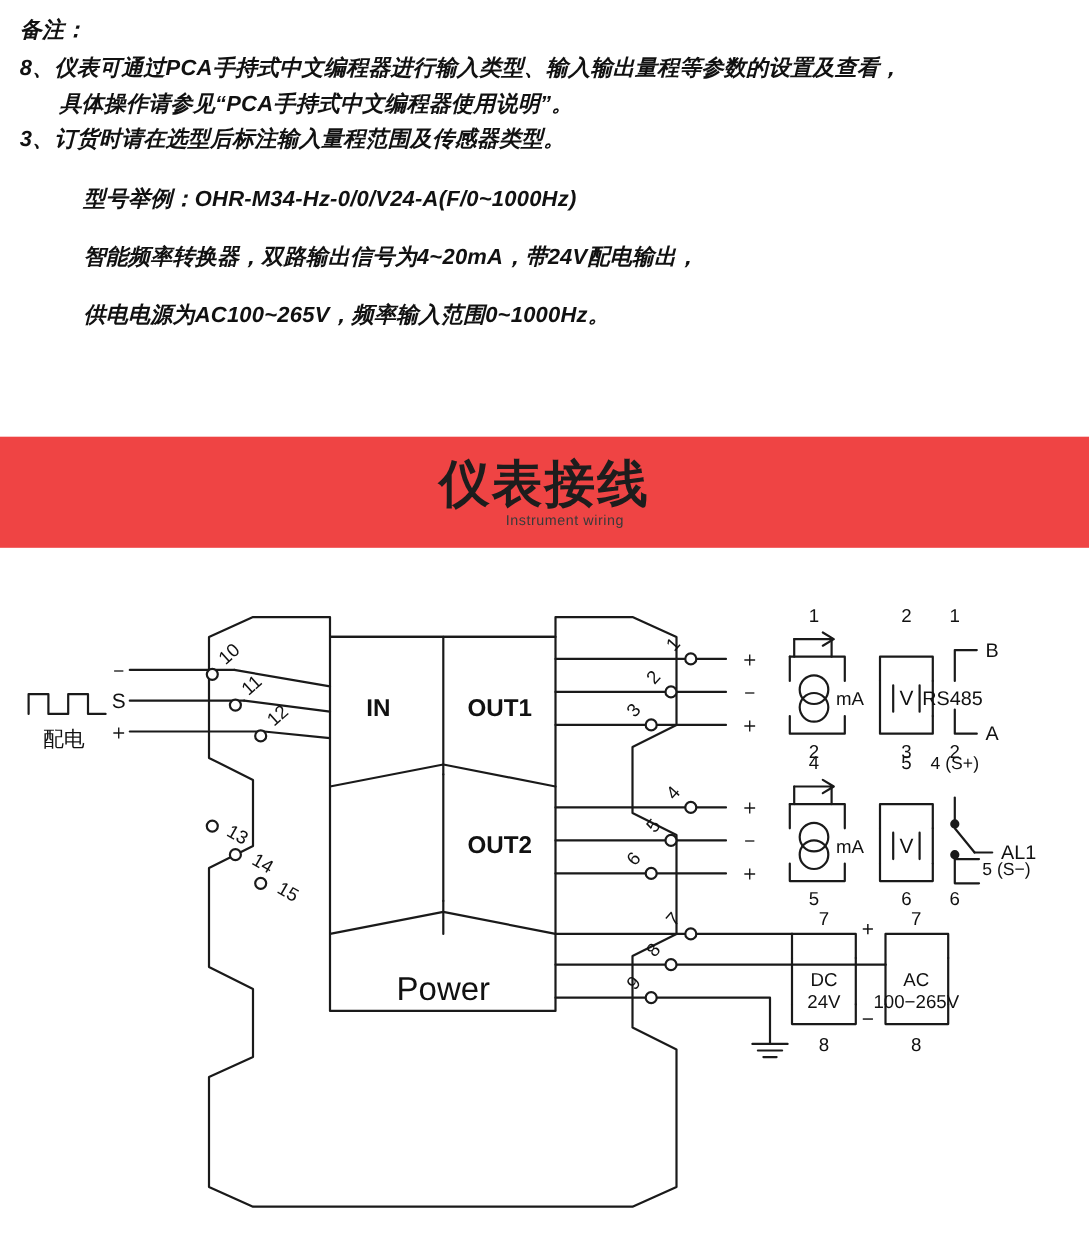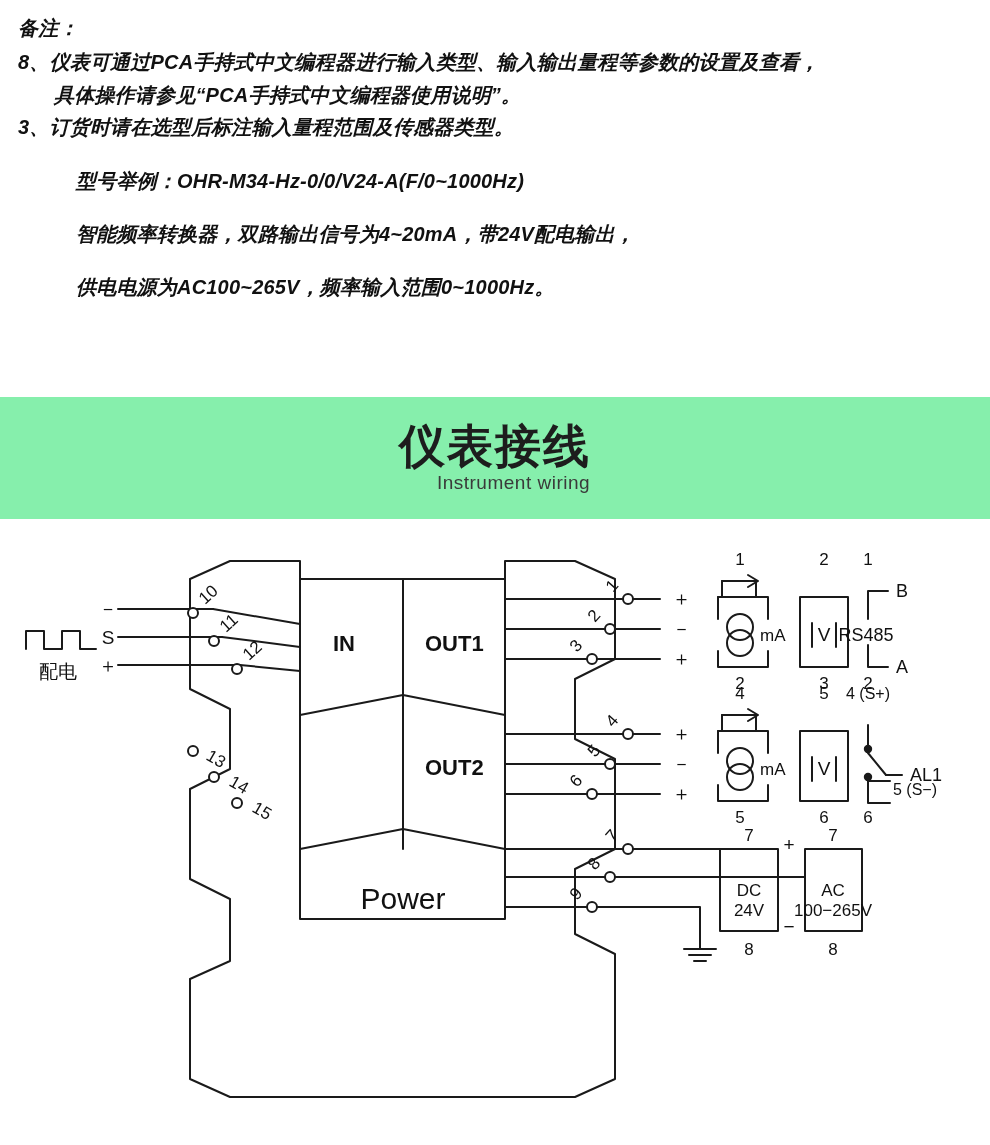--- a/index.html
+++ b/index.html
@@ -22,31 +22,31 @@
     white-space:nowrap;
     font-style:italic;
   }
   .notes .indent1{padding-left:36px;}
   .notes .indent2{padding-left:58px;margin-top:21px;}
   .notes .title{margin-bottom:2px;}
 
   
   .banner{
     position:absolute;
-    left:0;top:397px;width:990px;height:122px;
-    background:#86efac;
+    left:0;top:397px;width:990px;height:101px;
+    background:#ef4444;
     display:flex;flex-direction:column;
     align-items:center;justify-content:center;
   }
   .banner .cn{
     font-size:46px;font-weight:700;color:#1d1d1d;letter-spacing:2px;
     line-height:1.05;
   }
   .banner .en{
-    font-size:19px;color:#3a3a3a;margin-top:2px;letter-spacing:0.5px;margin-left:37px;
+    font-size:13px;color:#3a3a3a;margin-top:2px;letter-spacing:0.5px;margin-left:37px;
   }
 
   
   .diagram{position:absolute;left:0;top:519px;width:990px;height:626px;background:#fff;}
   .diagram svg{display:block;}
   text{font-family:"Liberation Sans", sans-serif;fill:#111;}
 </style>
 </head>
 <body>
 

